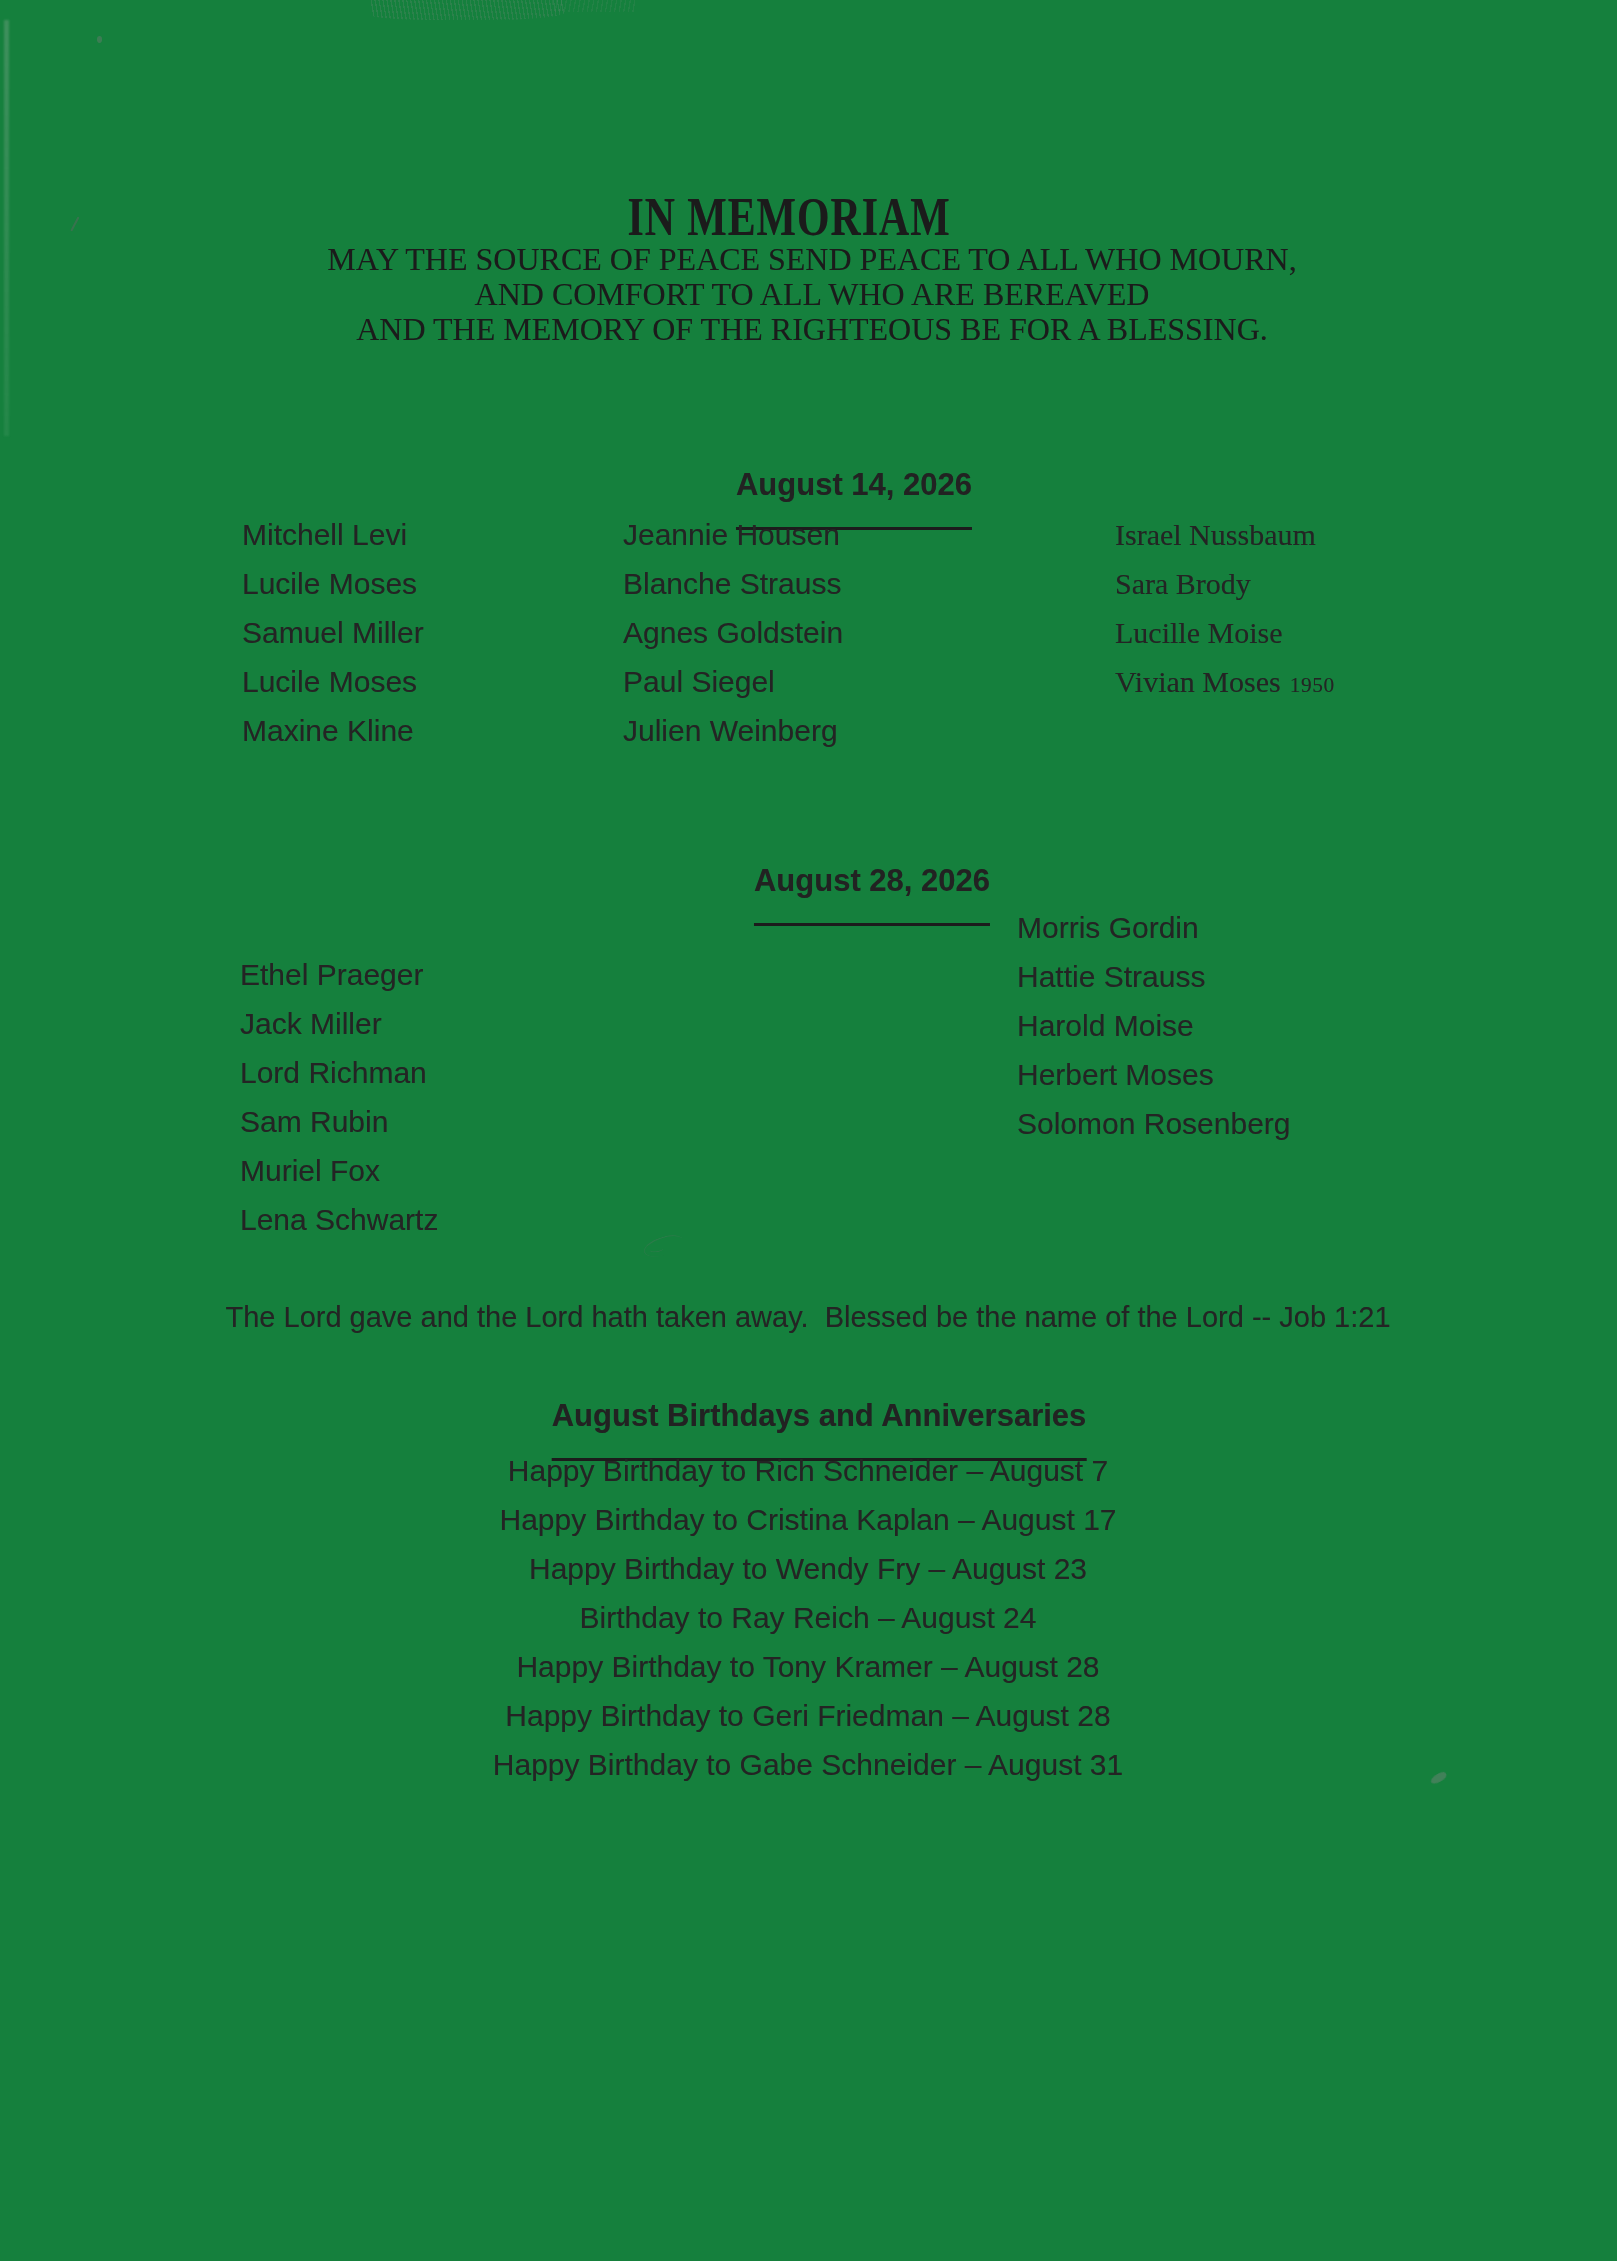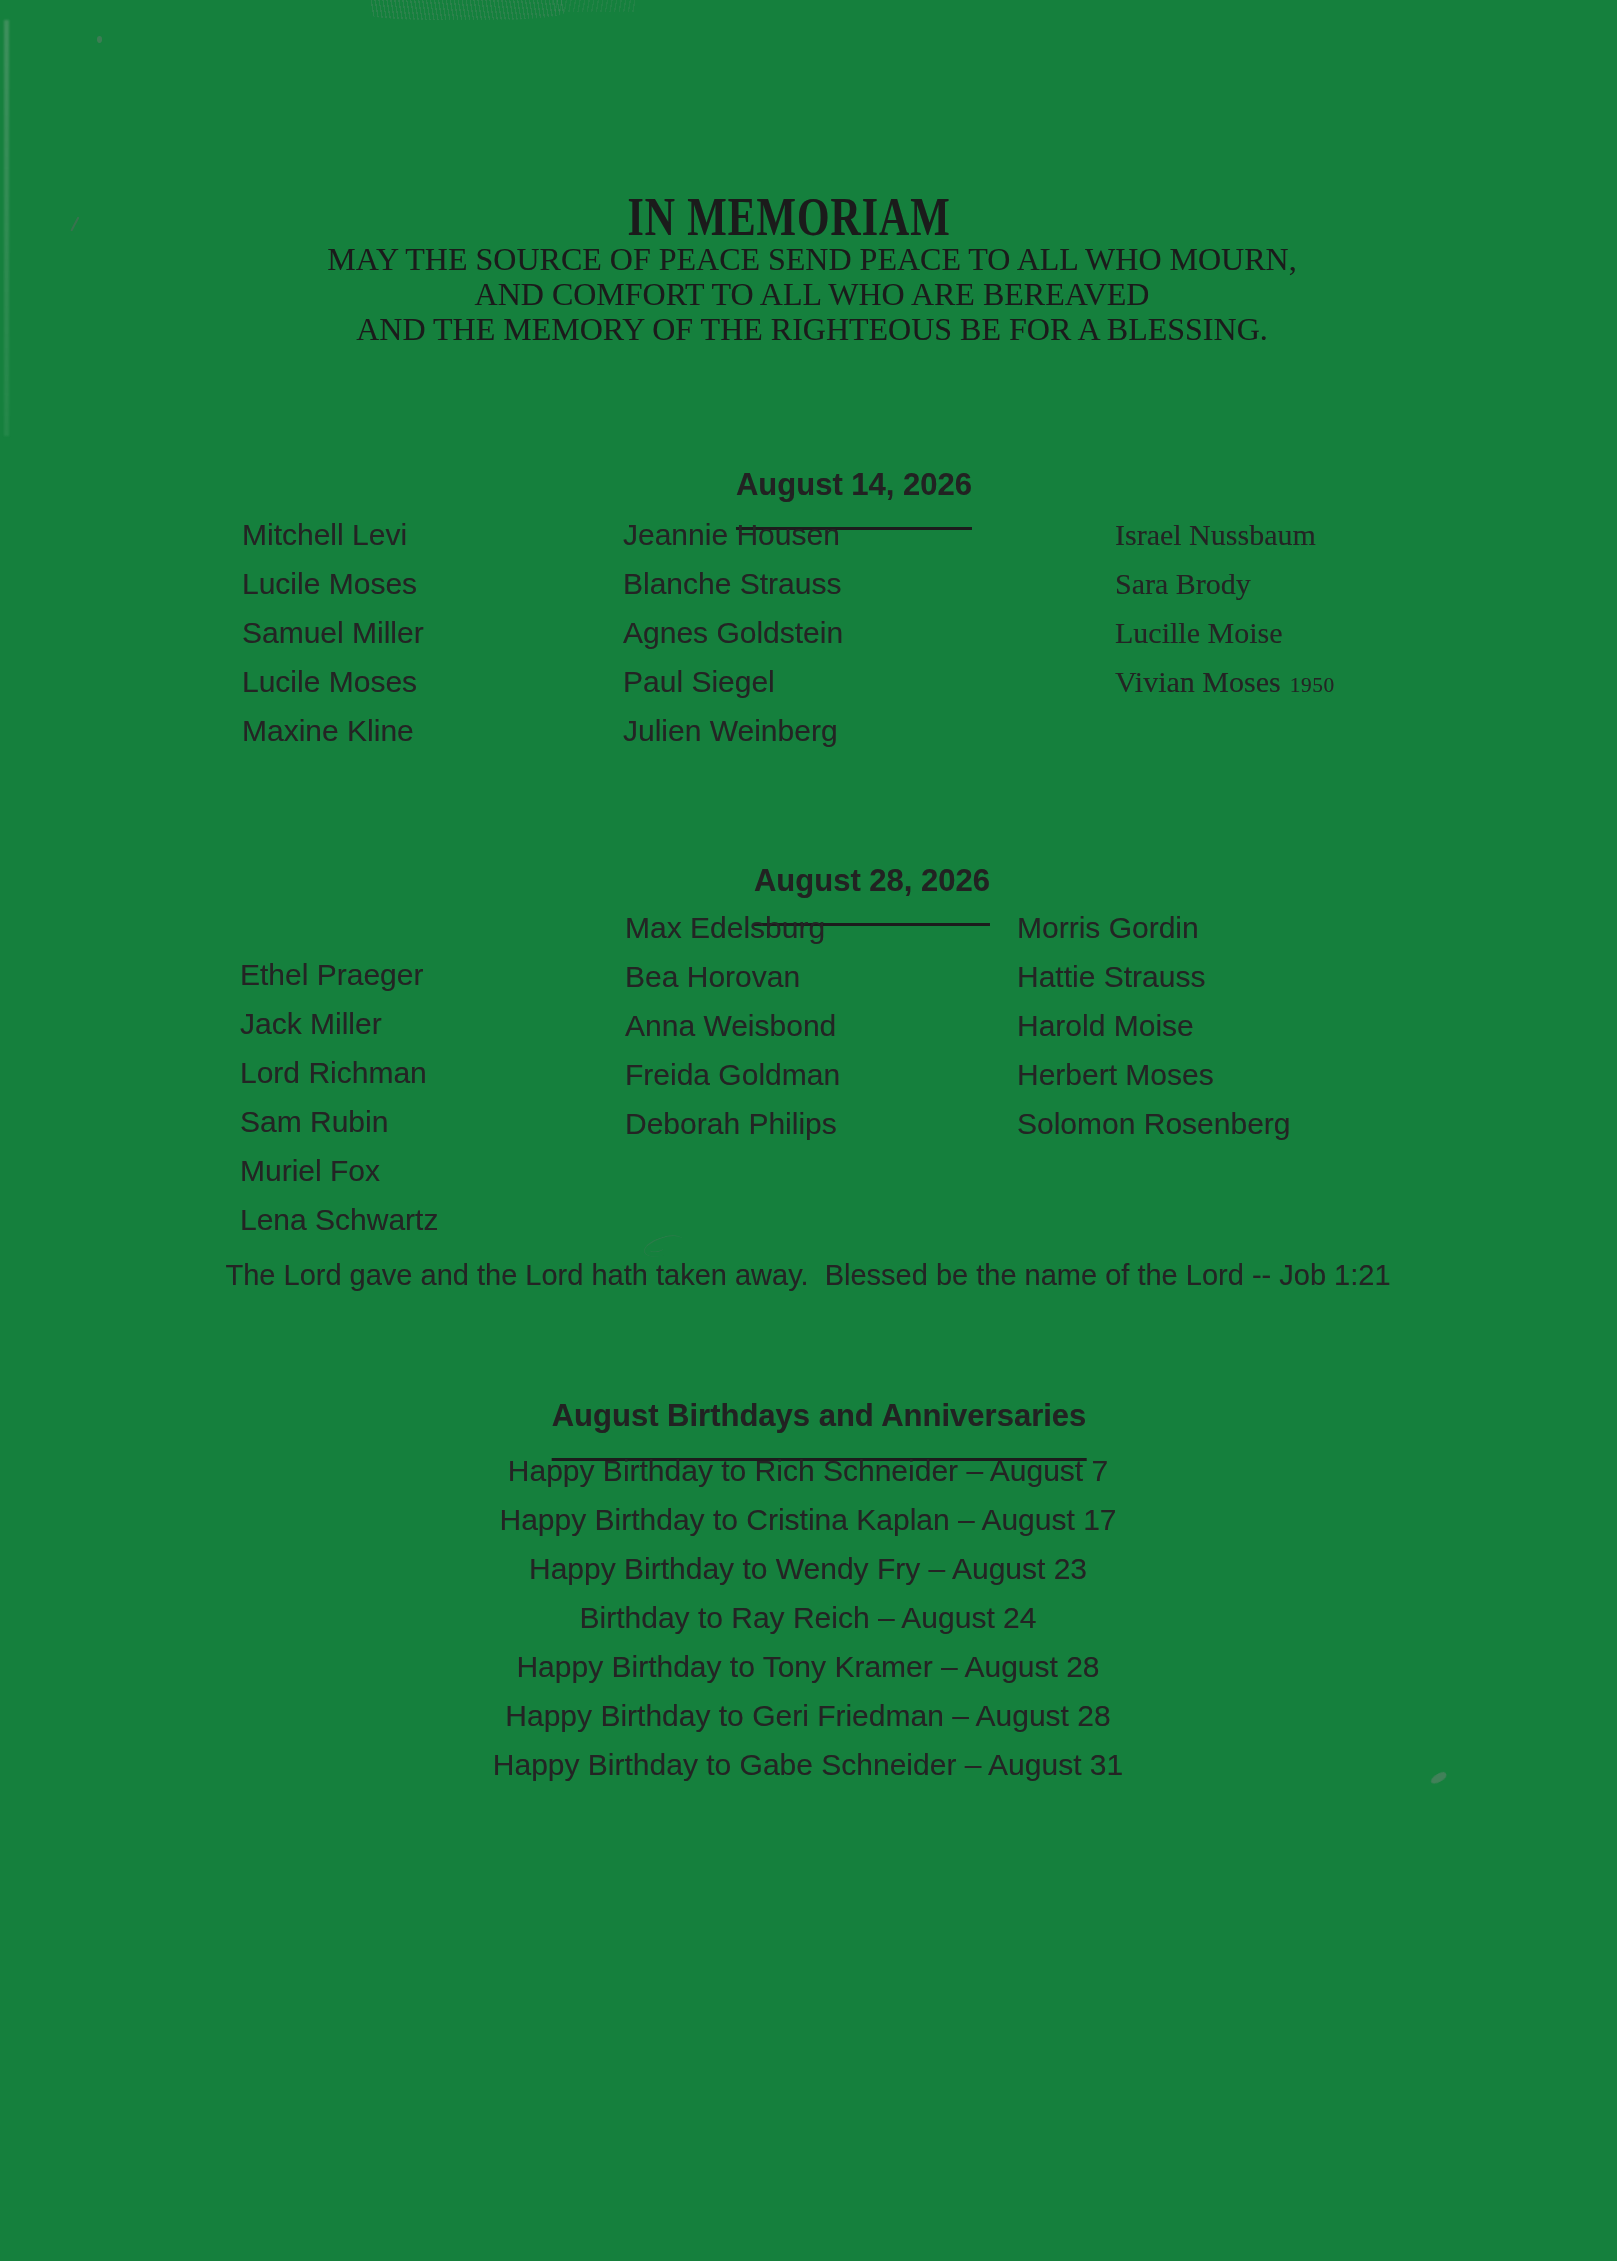--- a/index.html
+++ b/index.html
@@ -84,21 +84,21 @@
   .year-suffix {
     font-size: 21.4px;
     margin-left: 9px;
     letter-spacing: 0.6px;
   }
 
   
   .quote {
     position: absolute;
     left: 808px;
-    top: 1259px;
+    top: 1301px;
     margin: 0;
     transform: translateX(-50%);
     font-size: 29px;
     white-space: pre;
     color: #242424;
     text-shadow: 0 0 0.6px rgba(30,30,30,.3);
   }
 
   
   .bday-lines {
@@ -212,27 +212,20 @@
     </div>
 
   <h2 class="sec-head sec-head-2">August 28, 2026</h2>
   <div class="name-col s2c1">
       <div>Ethel Praeger</div>
       <div>Jack Miller</div>
       <div>Lord Richman</div>
       <div>Sam Rubin</div>
       <div>Muriel Fox</div>
       <div>Lena Schwartz</div>
-    </div>
-  <div class="name-col s2c2">
-      <div>Max Edelsburg</div>
-      <div>Bea Horovan</div>
-      <div>Anna Weisbond</div>
-      <div>Freida Goldman</div>
-      <div>Deborah Philips</div>
     </div>
   <div class="name-col s2c3">
       <div>Morris Gordin</div>
       <div>Hattie Strauss</div>
       <div>Harold Moise</div>
       <div>Herbert Moses</div>
       <div>Solomon Rosenberg</div>
     </div>
 
   <p class="quote">The Lord gave and the Lord hath taken away.  Blessed be the name of the Lord -- Job 1:21</p>

